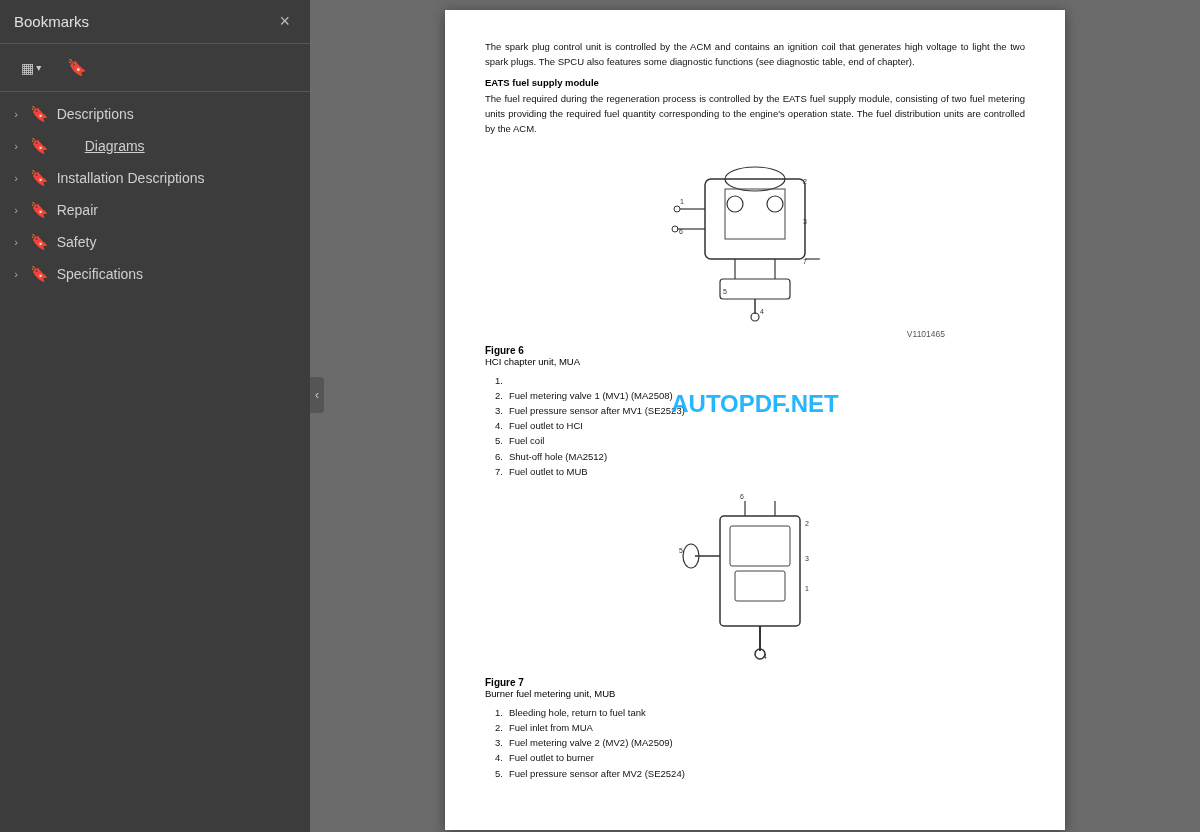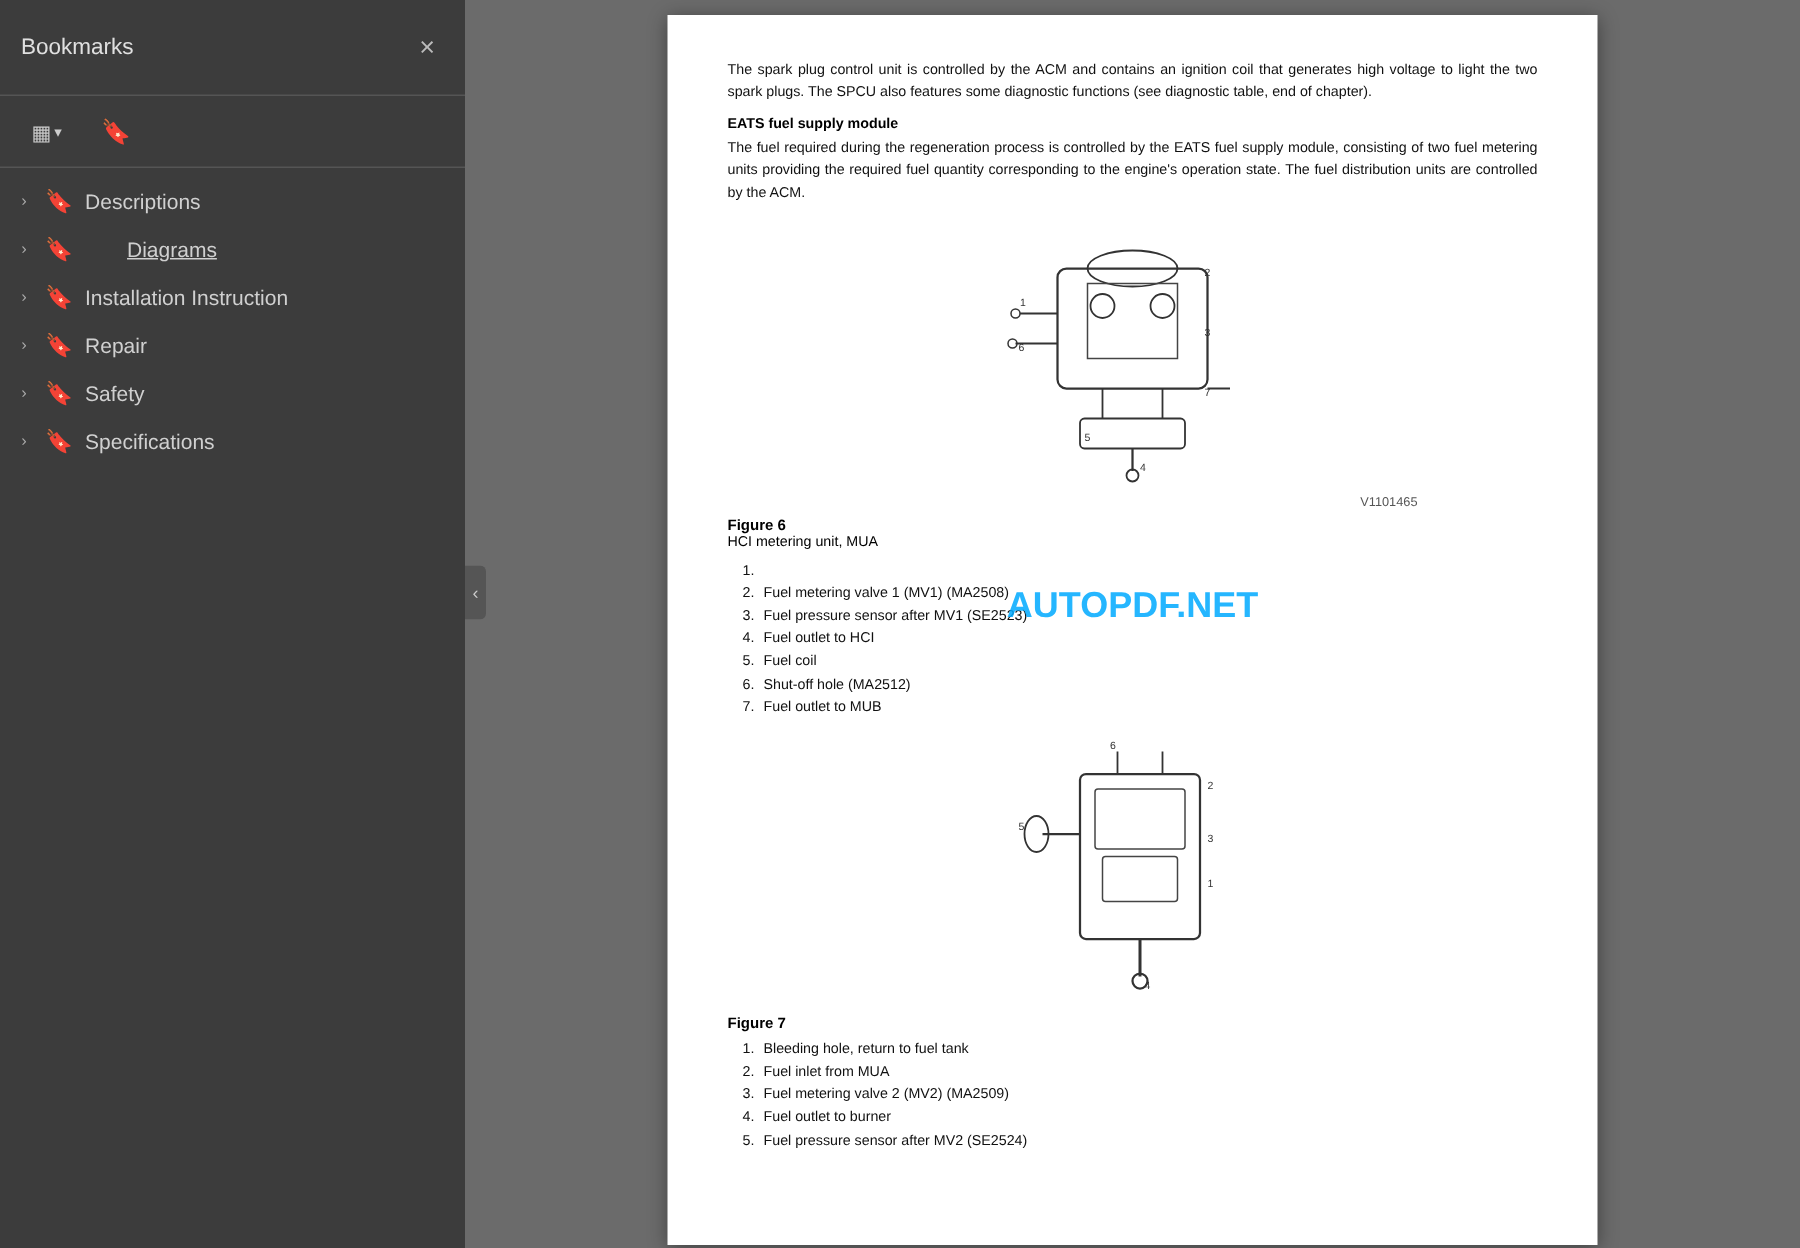--- a/index.html
+++ b/index.html
@@ -15,21 +15,21 @@
       height: 832px;
     }
 
     #sidebar-header {
       display: flex;
       align-items: center;
       justify-content: space-between;
       padding: 10px 14px;
       background: #3c3c3c;
       border-bottom: 1px solid #555;
-      height: 64px;
+      height: 44px;
     }
 
     #sidebar-title {
       color: #e0e0e0;
       font-size: 15px;
       font-weight: 400;
     }
 
     #close-btn {
       color: #bbb;
@@ -247,21 +247,21 @@
       <span class="bookmark-label">Descriptions</span>
     </div>
     <div class="bookmark-item">
       <span class="chevron">›</span>
       <span class="bookmark-icon">🔖</span>
       <span class="bookmark-label underlined" style="text-decoration:underline;padding-left:28px;">Diagrams</span>
     </div>
     <div class="bookmark-item">
       <span class="chevron">›</span>
       <span class="bookmark-icon">🔖</span>
-      <span class="bookmark-label">Installation Instruction</span>
+      <span class="bookmark-label">Installation Descriptions</span>
     </div>
     <div class="bookmark-item">
       <span class="chevron">›</span>
       <span class="bookmark-icon">🔖</span>
       <span class="bookmark-label">Repair</span>
     </div>
     <div class="bookmark-item">
       <span class="chevron">›</span>
       <span class="bookmark-icon">🔖</span>
       <span class="bookmark-label">Safety</span>
@@ -311,21 +311,21 @@
         <text x="24" y="85" font-size="7" fill="#333">6</text>
         <line x1="50" y1="80" x2="22" y2="80" stroke="#333" stroke-width="1.2"></line>
         <circle cx="20" cy="80" r="3" fill="none" stroke="#333" stroke-width="1"></circle>
         <text x="148" y="115" font-size="7" fill="#333">7</text>
         <line x1="150" y1="110" x2="165" y2="110" stroke="#333" stroke-width="1.2"></line>
       </svg>
       <div class="figure-id">V1101465</div>
     </div>
 
     <p class="figure-label">Figure 6</p>
-    <p class="figure-sublabel">HCI metering unit, MUA</p>
+    <p class="figure-sublabel">HCI chapter unit, MUA</p>
 
     <ol class="figure-list">
     <li>
           <span class="num">1.</span>
         </li>
         <li>
           <span class="num">2.</span>
           <span>Fuel metering valve 1 (MV1) (MA2508)</span>
         </li>
         <li>
@@ -369,20 +369,21 @@
         <text x="98" y="168" font-size="7" fill="#333">4</text>
         <text x="14" y="62" font-size="7" fill="#333">5</text>
 
         <line x1="80" y1="25" x2="80" y2="10" stroke="#333" stroke-width="1.2"></line>
         <line x1="110" y1="25" x2="110" y2="10" stroke="#333" stroke-width="1.2"></line>
         <text x="75" y="8" font-size="7" fill="#333">6</text>
       </svg>
     </div>
 
     <p class="figure-label">Figure 7</p>
+    <p class="figure-sublabel">Burner fuel metering unit, MUB</p>
 
     <ol class="figure-list" id="figure7-list">
     <li>
           <span class="num">1.</span>
           <span>Bleeding hole, return to fuel tank</span>
         </li>
         <li>
           <span class="num">2.</span>
           <span>Fuel inlet from MUA</span>
         </li>

